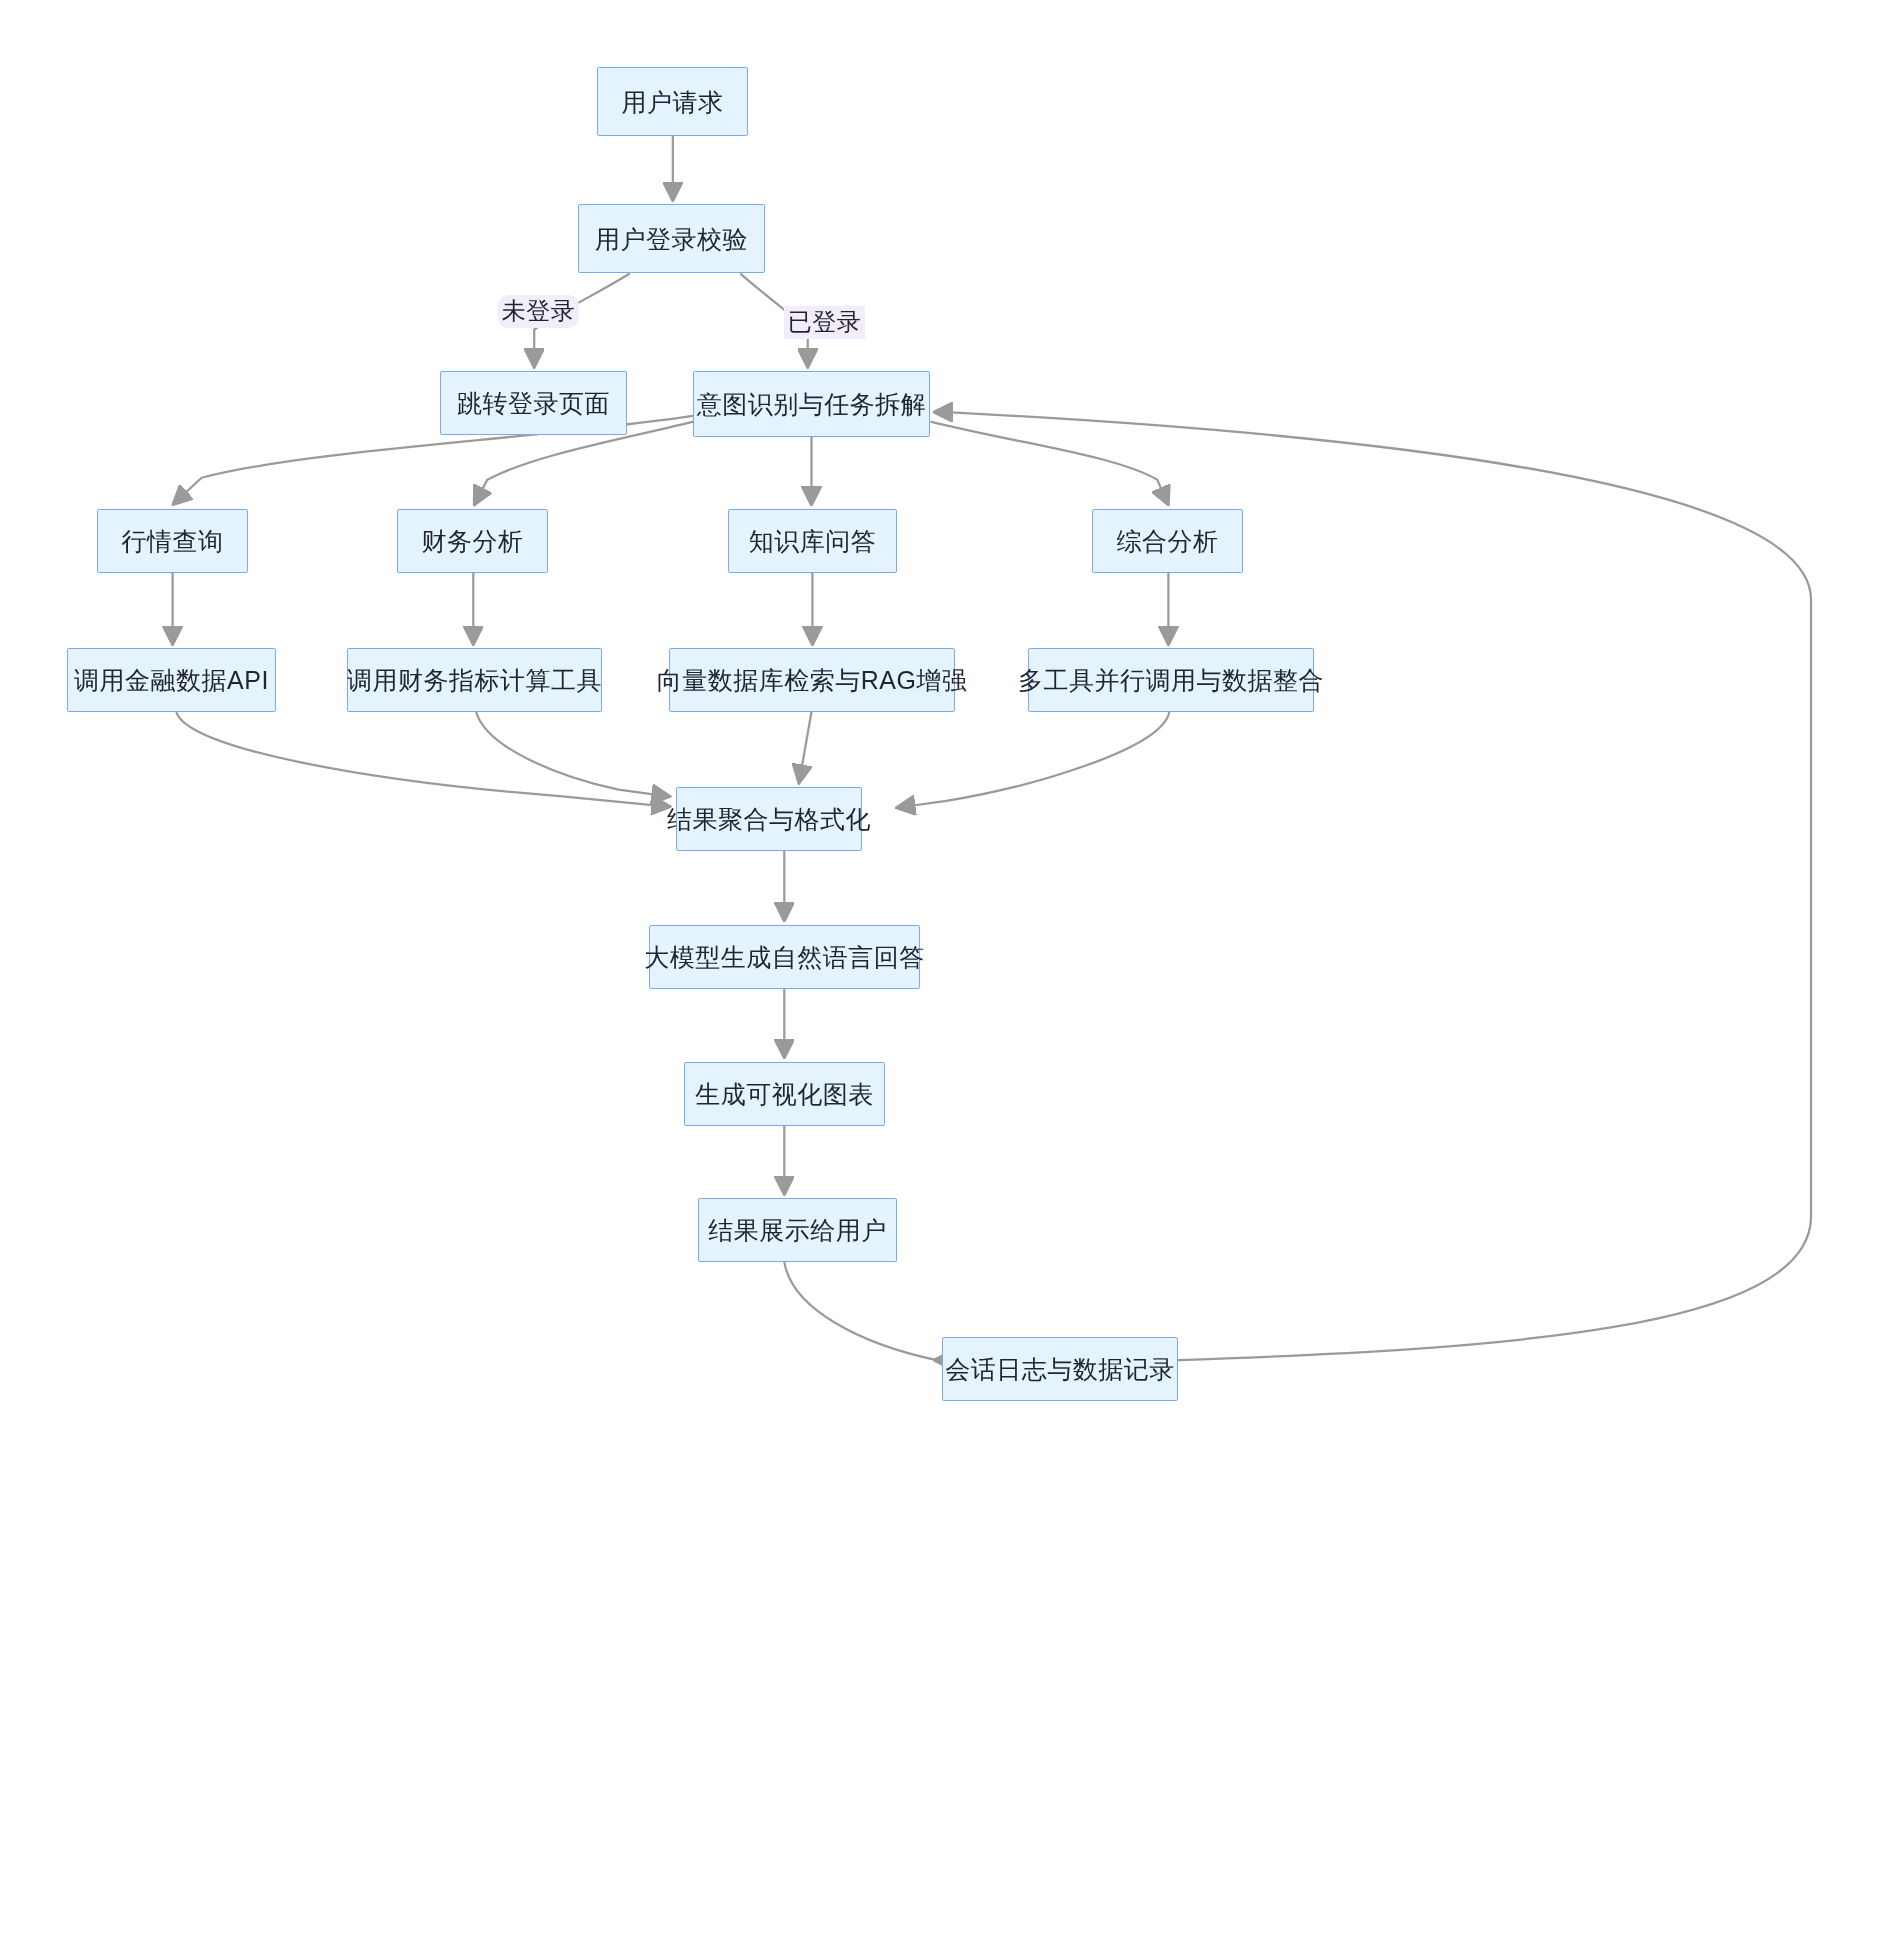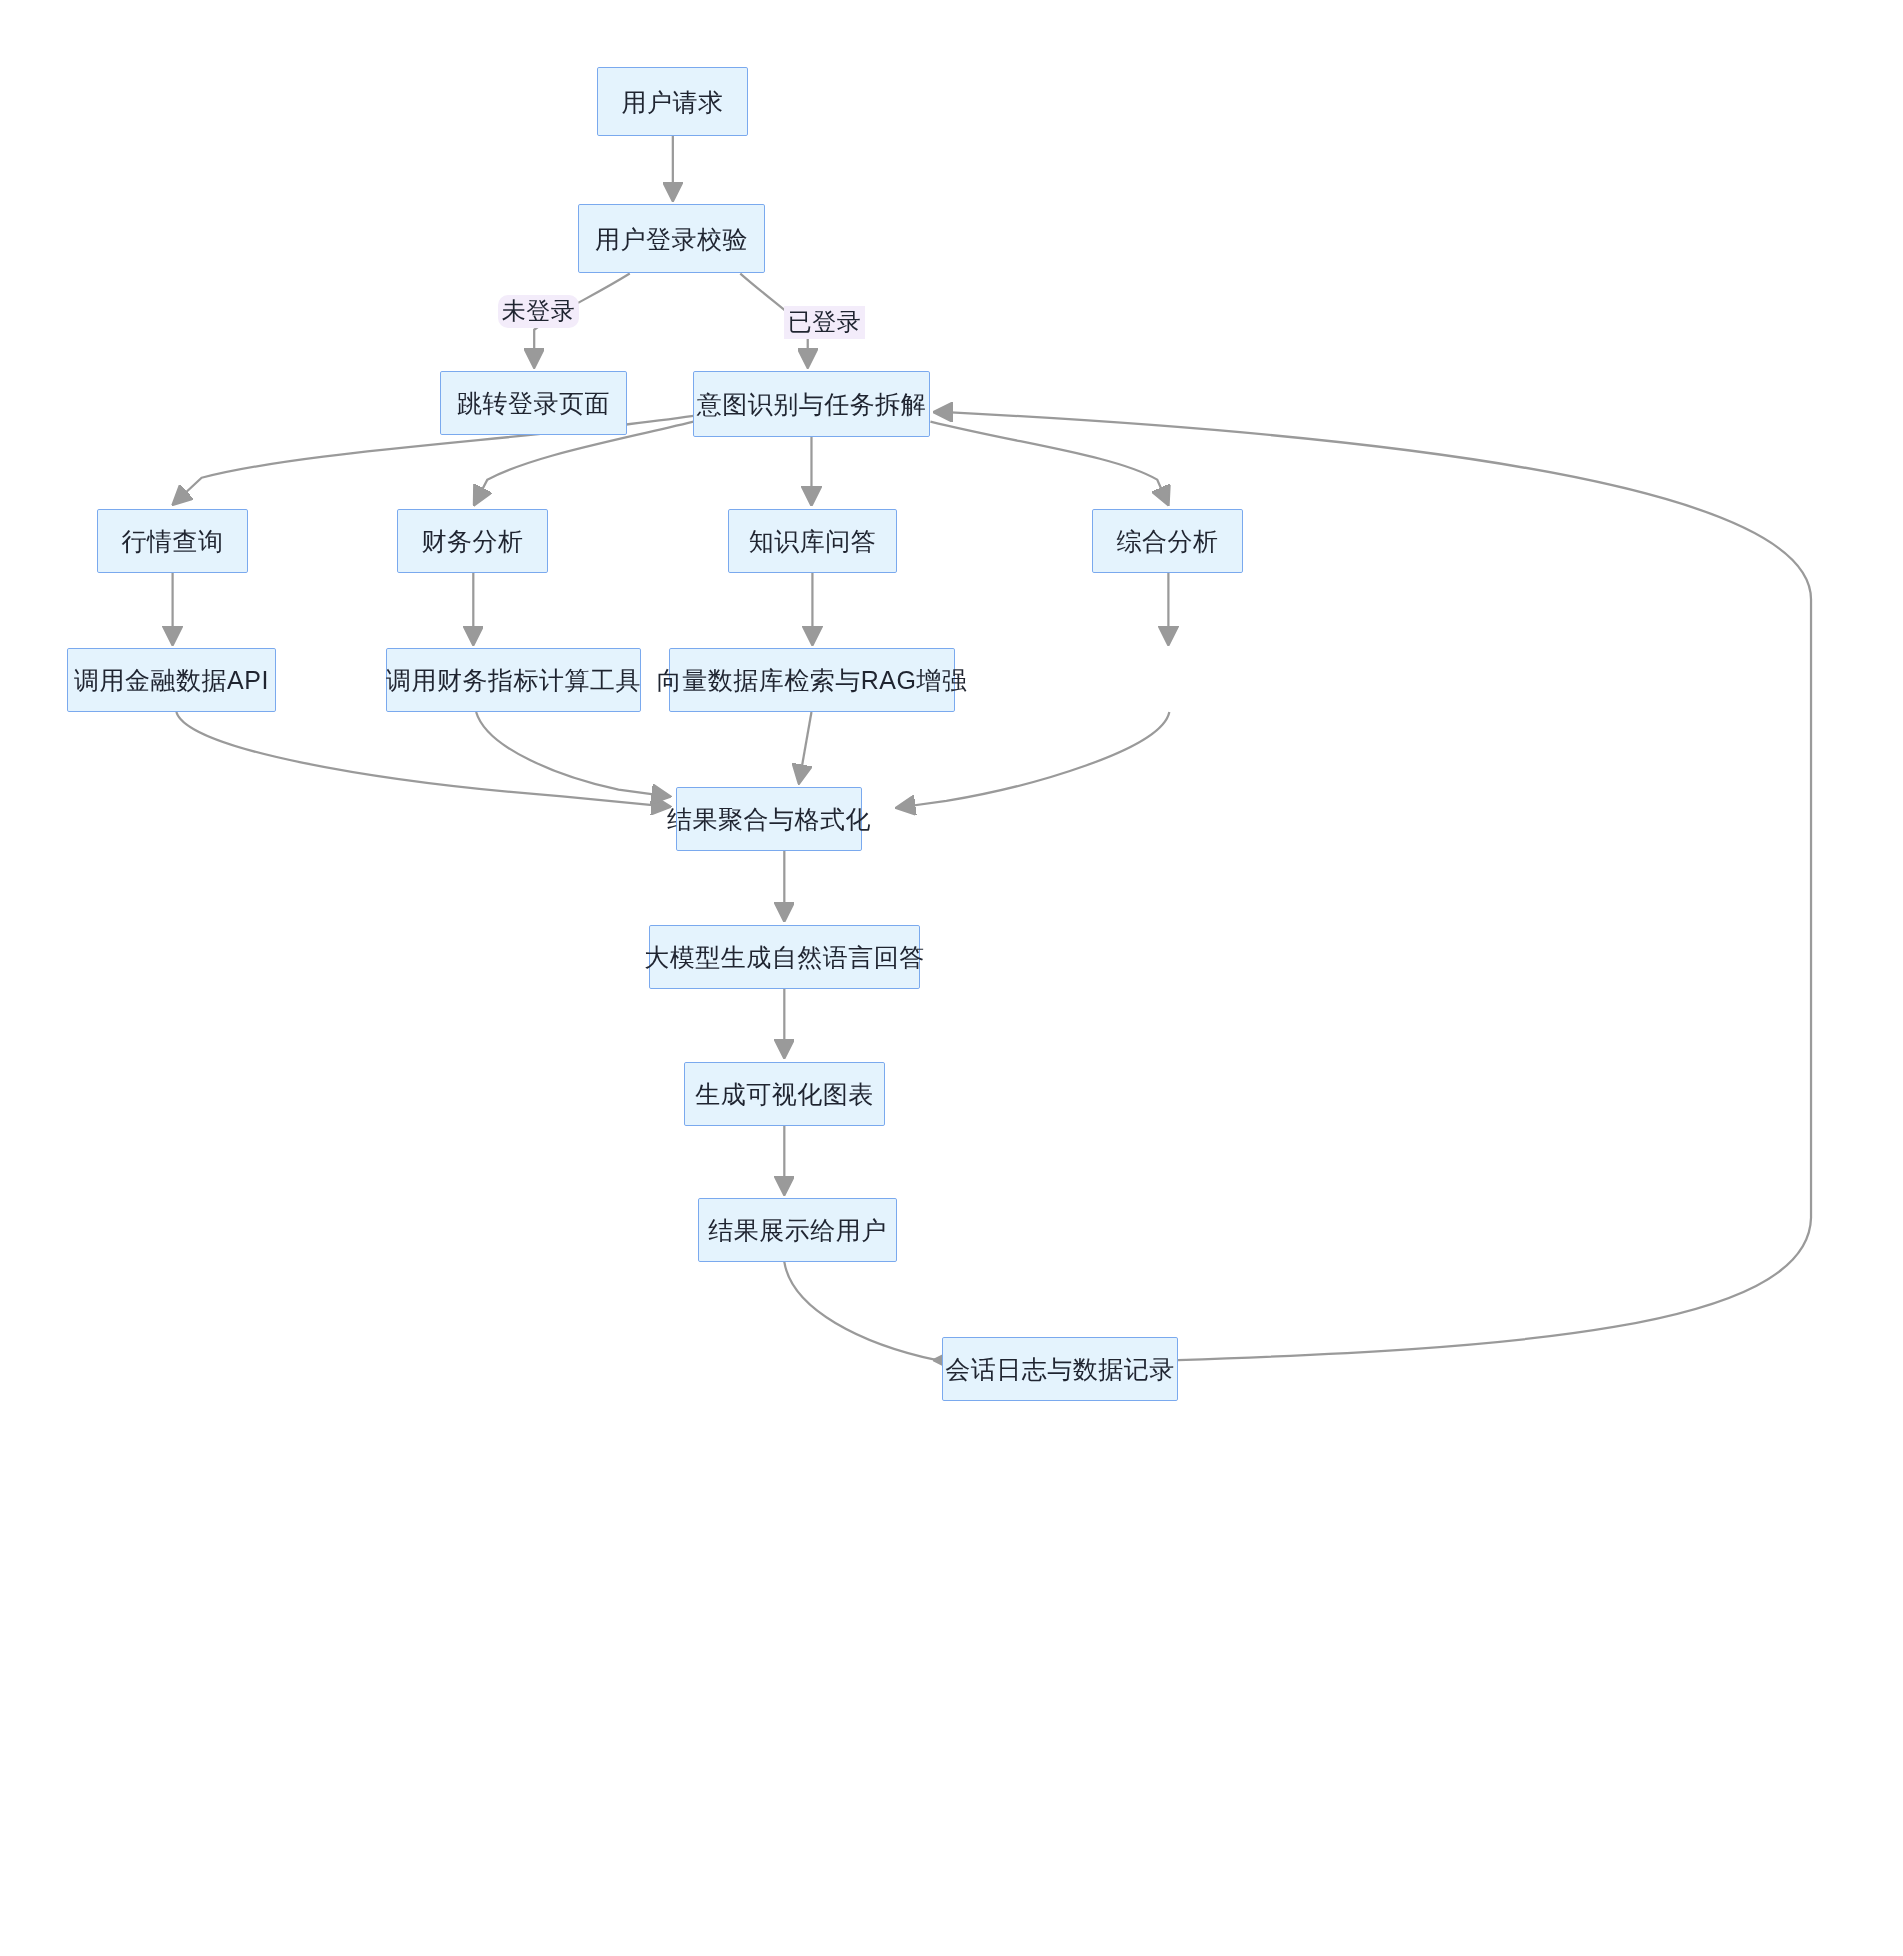--- a/index.html
+++ b/index.html
@@ -137,28 +137,31 @@
   </div>
 
   <div class="node" style="left:1092px; top:509px; width:151px; height:64px;">
     <span>综合分析</span>
   </div>
 
   <div class="node" style="left:67px; top:648px; width:209px; height:64px;">
     <span>调用金融数据API</span>
   </div>
 
-  <div class="node" style="left:347px; top:648px; width:255px; height:64px;margin-left:39px;">
+  <div class="node" style="left:347px; top:648px; width:255px; height:64px;">
     <span>调用财务指标计算工具</span>
   </div>
 
   <div class="node" style="left:669px; top:648px; width:286px; height:64px;">
     <span>向量数据库检索与RAG增强</span>
   </div>
 
+  <div class="node" style="left:1028px; top:648px; width:286px; height:64px;">
+    <span>多工具并行调用与数据整合</span>
+  </div>
 
   <div class="node" style="left:676px; top:787px; width:186px; height:64px;">
     <span>结果聚合与格式化</span>
   </div>
 
   <div class="node" style="left:649px; top:925px; width:271px; height:64px;">
     <span>大模型生成自然语言回答</span>
   </div>
 
   <div class="node" style="left:684px; top:1062px; width:201px; height:64px;">

